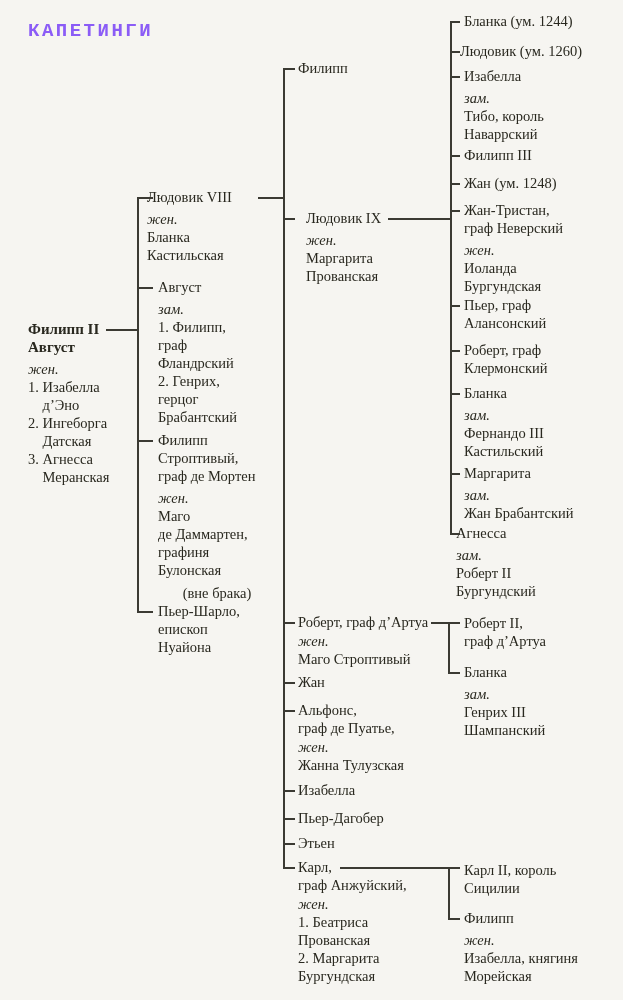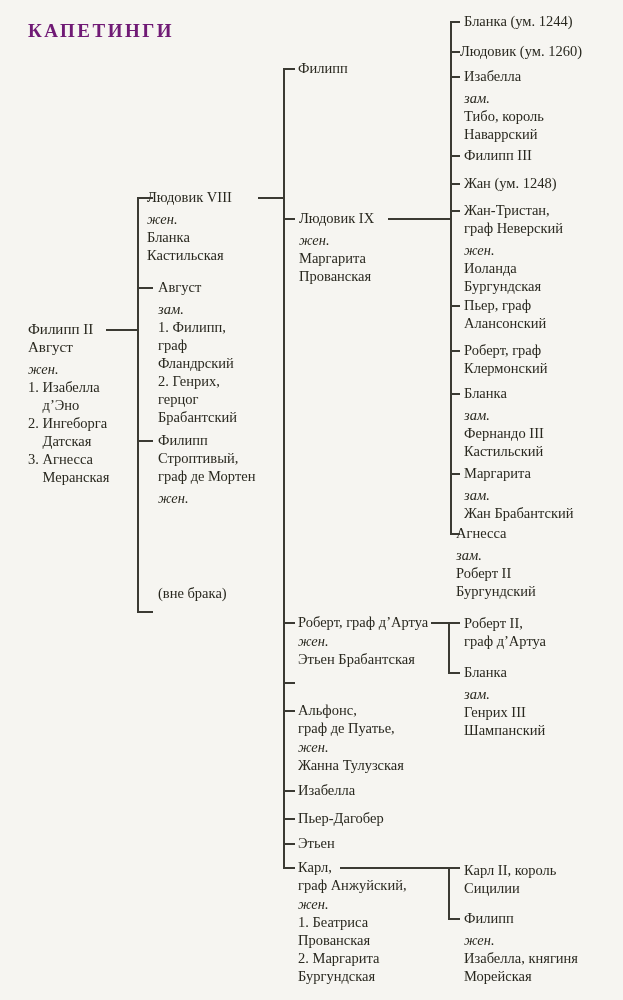--- a/index.html
+++ b/index.html
@@ -1,25 +1,25 @@
 <!DOCTYPE html>
 <html><head>
 <meta charset="utf-8">
 <style>
   html,body{margin:0;padding:0;background:#e8e6e1;}
   .page{position:relative;width:623px;height:1000px;background:#f6f5f1;overflow:hidden;
         font-family:"Liberation Serif","DejaVu Serif",serif;color:#29281f;}
   .title{position:absolute;left:28px;top:20px;font-size:19px;font-weight:bold;
-         letter-spacing:2.5px;color:#701a75;}
+         letter-spacing:2.5px;color:#8b5cf6;font-family:Liberation Mono, monospace;}
   .person{position:absolute;font-size:14.5px;line-height:18px;}
   .nm{white-space:pre-wrap;}
-  .b{font-weight:normal;font-size:15px;}
+  .b{font-weight:bold;font-size:15px;}
   .lb{font-style:italic;margin-top:4px;}
   .sp{white-space:pre-wrap;}
-  .nt{white-space:pre-wrap;}
+  .nt{white-space:pre-wrap;text-align:center;}
   .hl{position:absolute;height:1.5px;background:#3b3a33;}
   .vl{position:absolute;width:1.5px;background:#3b3a33;}
 </style>
 </head>
 <body>
 
 <div class="page">
 
   <div class="title">КАПЕТИНГИ</div>
 
@@ -49,38 +49,48 @@
 Фландрский
 2. Генрих,
 герцог
 Брабантский</div>
   </div>
   <div class="person" style="left:158px;top:431px;width:118px">
     <div class="nm">Филипп
 Строптивый,
 граф де Мортен</div>
     <div class="lb">жен.</div>
+    <div class="sp">Маго
+де Даммартен,
+графиня
+Булонская</div>
   </div>
   <div class="person" style="left:158px;top:584px;width:118px">
     <div class="nt">(вне брака)</div>
+    <div class="nm">Пьер-Шарло,
+епископ
+Нуайона</div>
   </div>
 
   <div class="person" style="left:298px;top:59px;width:145px">
     <div class="nm">Филипп</div>
   </div>
-  <div class="person" style="left:299px;top:209px;width:145px">
+  <div class="person" style="left:306px;top:209px;width:145px">
     <div class="nm">Людовик IX</div>
     <div class="lb">жен.</div>
     <div class="sp">Маргарита
 Прованская</div>
   </div>
   <div class="person" style="left:298px;top:613px;width:140px">
     <div class="nm">Роберт, граф д’Артуа</div>
     <div class="lb" style="margin-top:1px">жен.</div>
-    <div class="sp">Этьен Брабантская</div>
+    <div class="sp">Маго Строптивый</div>
+  </div>
+  <div class="person" style="left:298px;top:673px;width:145px">
+    <div class="nm">Жан</div>
   </div>
   <div class="person" style="left:298px;top:701px;width:145px">
     <div class="nm">Альфонс,
 граф де Пуатье,</div>
     <div class="lb" style="margin-top:1px">жен.</div>
     <div class="sp">Жанна Тулузская</div>
   </div>
   <div class="person" style="left:298px;top:781px;width:145px">
     <div class="nm">Изабелла</div>
   </div>

